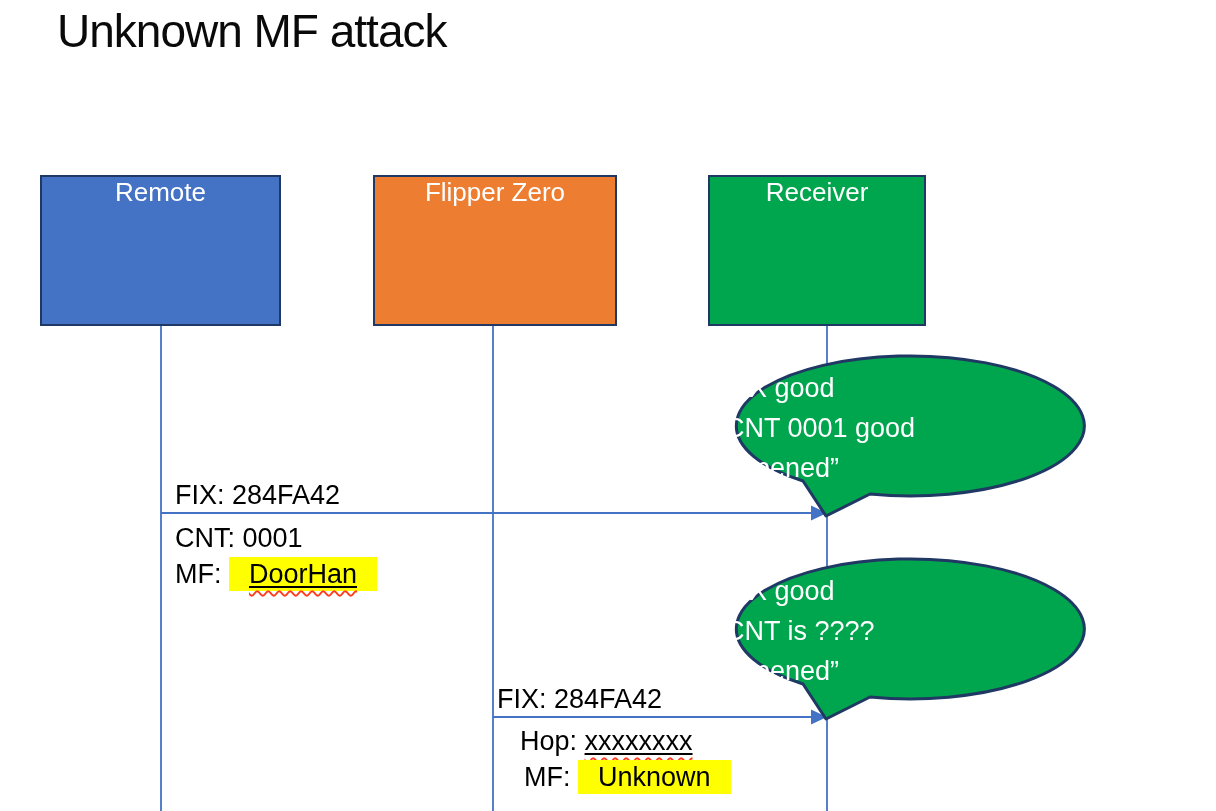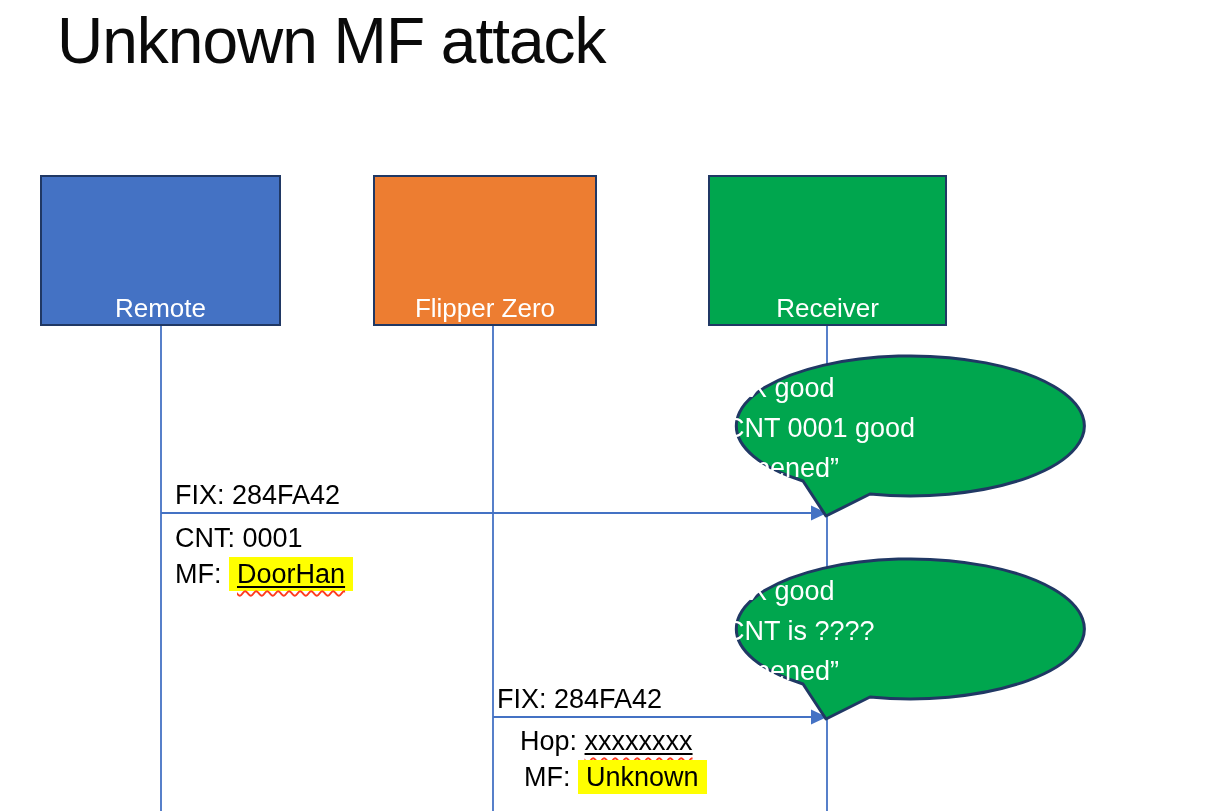--- a/index.html
+++ b/index.html
@@ -8,37 +8,37 @@
     background:#ffffff;
     font-family:"Liberation Sans", sans-serif;
     position:relative;
     overflow:hidden;
   }
   .canvas{position:absolute;inset:0;}
 
   
   .slide-title{
     position:absolute;left:57px;top:4px;
-    font-size:64px;font-weight:300;letter-spacing:-1px;
+    font-size:46px;font-weight:300;letter-spacing:-1px;
     color:#0a0a0a;margin:0;
     font-family:"Liberation Sans", sans-serif;
     text-align:right;
   }
 
   
   .actor{
     position:absolute;top:175px;height:151px;
     border:2.5px solid #203864;
     box-sizing:border-box;
-    display:flex;align-items:flex-end;justify-content:center;
+    display:flex;align-items:flex-start;justify-content:center;
     color:#ffffff;font-size:26px;
   }
   .actor-remote{left:40px;width:241px;background:#4472C4;}
-  .actor-flipper{left:373px;width:224px;background:#ED7D31;}
-  .actor-receiver{left:708px;width:239px;background:#00A64E;}
+  .actor-flipper{left:373px;width:244px;background:#ED7D31;}
+  .actor-receiver{left:708px;width:218px;background:#00A64E;}
 
   
   svg.gfx{position:absolute;left:0;top:0;}
 
   
   .callout-text{
     position:absolute;width:348px;left:725px;
     text-align:left;color:#ffffff;
     font-size:27px;line-height:40px;
   }
@@ -51,21 +51,21 @@
     font-size:27px;line-height:34px;color:#000000;
     white-space:nowrap;
   }
   .m1a{left:175px;top:478px;}
   .m1b{left:175px;top:521px;}
   .m1c{left:175px;top:557px;}
   .m2a{left:497px;top:682px;}
   .m2b{left:520px;top:724px;}
   .m2c{left:524px;top:760px;}
 
-  .hl{background:#FFFF00;padding:2px 8px;}
+  .hl{background:#FFFF00;padding:2px 20px;}
   .squiggle{
     text-decoration:underline wavy #FF3B1F;
     text-decoration-thickness:1.5px;
     text-underline-offset:7px;
   }
   .solid-ul{
     text-decoration:underline solid #000000;
     text-decoration-thickness:2px;
     text-underline-offset:3px;
   }

